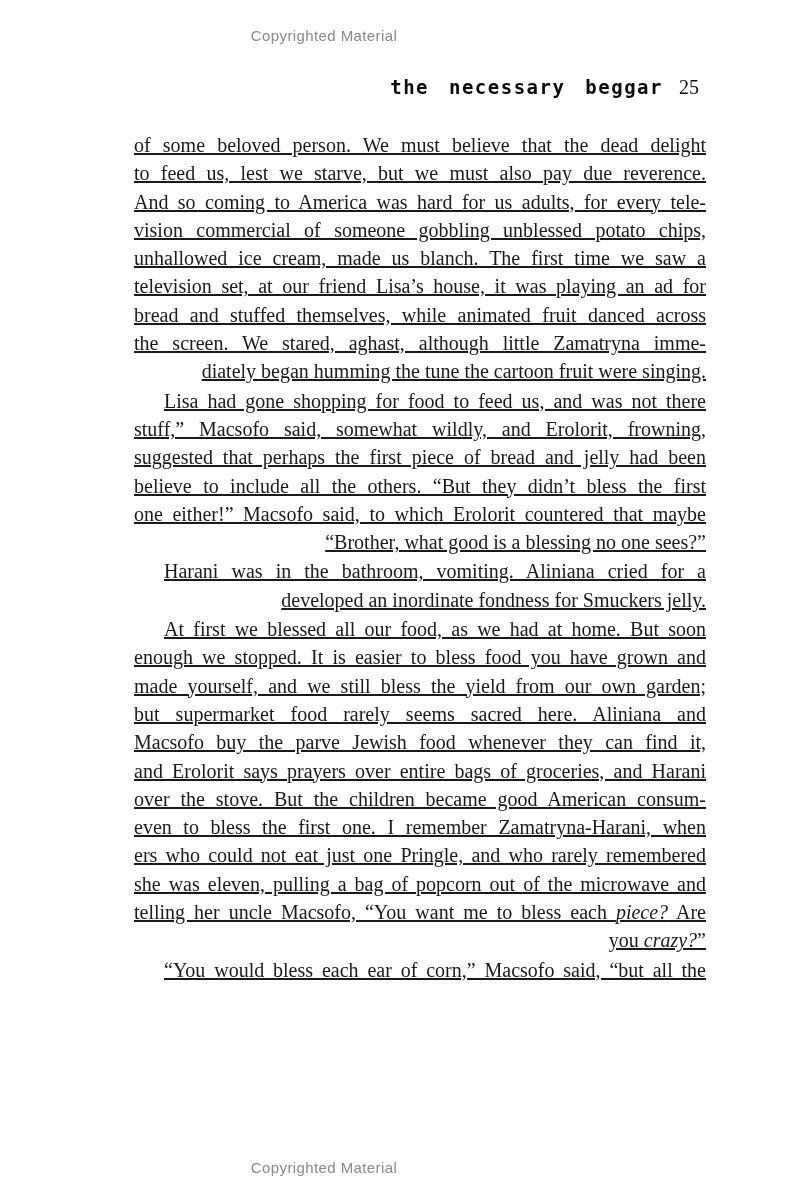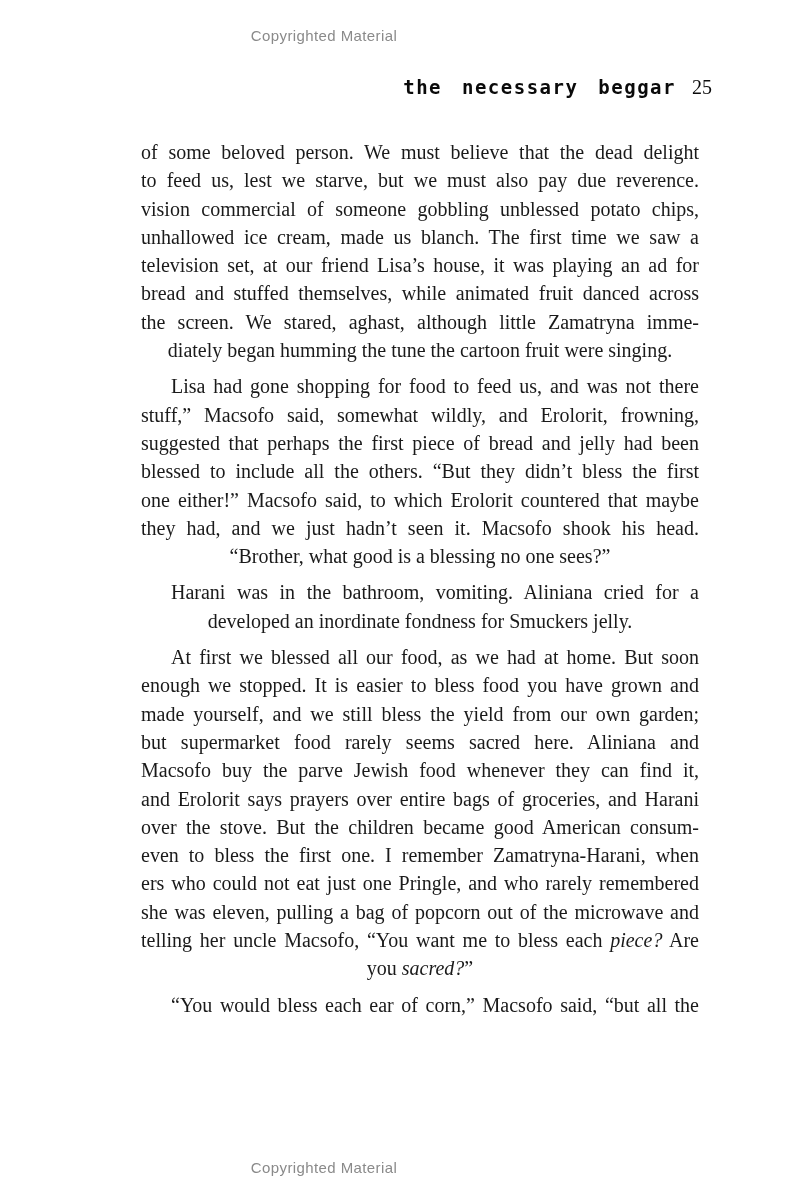--- a/index.html
+++ b/index.html
@@ -23,21 +23,21 @@
     font-size: 15px;
     letter-spacing: 0.4px;
     color: #8a8a8a;
   }
   .copyright.top { top: 27px; }
   .copyright.bottom { top: 1159px; }
 
   .running-head {
     position: absolute;
     top: 76px;
-    right: 88px;
+    right: 101px;
     white-space: nowrap;
   }
   .head-title {
     font-family: "DejaVu Sans Mono", monospace;
     font-weight: bold;
     font-size: 19px;
     letter-spacing: 1.5px;
     word-spacing: 7px;
     color: #0a0a0a;
   }
@@ -51,23 +51,23 @@
   .body-text {
     position: absolute;
     left: 133px;
     top: 130px;
     width: 574px;
     font-family: "Liberation Serif", "DejaVu Serif", serif;
     font-size: 20px;
     line-height: 28.3px;
     color: #1a1a1a;
   }
-  .paragraph { margin: 8px; padding: 0; }
+  .paragraph { margin: 1px; padding: 0; text-decoration: underline; }
   .line {
-    text-align: center;
+    text-align: right;
     white-space: normal;
   }
   .line.just {
     text-align: justify;
     text-align-last: justify;
   }
   .line.indent { text-indent: 30px; }
   .line i { font-style: italic; }
 </style>
 </head>
@@ -78,53 +78,53 @@
   <div class="copyright top">Copyrighted Material</div>
 
   <div class="running-head">
     <span class="head-title">the necessary beggar</span><span class="head-page">25</span>
   </div>
 
   <div class="body-text">
       <div class="paragraph">
         <div class="line just">of some beloved person. We must believe that the dead delight</div>
         <div class="line just">to feed us, lest we starve, but we must also pay due reverence.</div>
+        <div class="line just">And so coming to America was hard for us adults, for every tele-</div>
         <div class="line just">vision commercial of someone gobbling unblessed potato chips,</div>
         <div class="line just">unhallowed ice cream, made us blanch. The first time we saw a</div>
         <div class="line just">television set, at our friend Lisa’s house, it was playing an ad for</div>
         <div class="line just">bread and stuffed themselves, while animated fruit danced across</div>
         <div class="line just">the screen. We stared, aghast, although little Zamatryna imme-</div>
         <div class="line">diately began humming the tune the cartoon fruit were singing.</div>
       </div>
       <div class="paragraph">
         <div class="line just indent">Lisa had gone shopping for food to feed us, and was not there</div>
         <div class="line just">stuff,” Macsofo said, somewhat wildly, and Erolorit, frowning,</div>
         <div class="line just">suggested that perhaps the first piece of bread and jelly had been</div>
-        <div class="line just">blessed to include all the others. “But they didn’t bless the first</div>
+        <div class="line just">believe to include all the others. “But they didn’t bless the first</div>
         <div class="line just">one either!” Macsofo said, to which Erolorit countered that maybe</div>
-        <div class="line just">they had, and we just hadn’t seen it. Macsofo shook his head.</div>
         <div class="line">“Brother, what good is a blessing no one sees?”</div>
       </div>
       <div class="paragraph">
         <div class="line just indent">Harani was in the bathroom, vomiting. Aliniana cried for a</div>
         <div class="line">developed an inordinate fondness for Smuckers jelly.</div>
       </div>
       <div class="paragraph">
         <div class="line just indent">At first we blessed all our food, as we had at home. But soon</div>
         <div class="line just">enough we stopped. It is easier to bless food you have grown and</div>
         <div class="line just">made yourself, and we still bless the yield from our own garden;</div>
         <div class="line just">but supermarket food rarely seems sacred here. Aliniana and</div>
         <div class="line just">Macsofo buy the parve Jewish food whenever they can find it,</div>
         <div class="line just">and Erolorit says prayers over entire bags of groceries, and Harani</div>
         <div class="line just">over the stove. But the children became good American consum-</div>
         <div class="line just">even to bless the first one. I remember Zamatryna-Harani, when</div>
         <div class="line just">ers who could not eat just one Pringle, and who rarely remembered</div>
         <div class="line just">she was eleven, pulling a bag of popcorn out of the microwave and</div>
         <div class="line just">telling her uncle Macsofo, “You want me to bless each <i>piece?</i> Are</div>
-        <div class="line">you <i>sacred?</i>”</div>
+        <div class="line">you <i>crazy?</i>”</div>
       </div>
       <div class="paragraph">
         <div class="line just indent">“You would bless each ear of corn,” Macsofo said, “but all the</div>
       </div>
     </div>
 
   <div class="copyright bottom">Copyrighted Material</div>
 
 </div>
 

